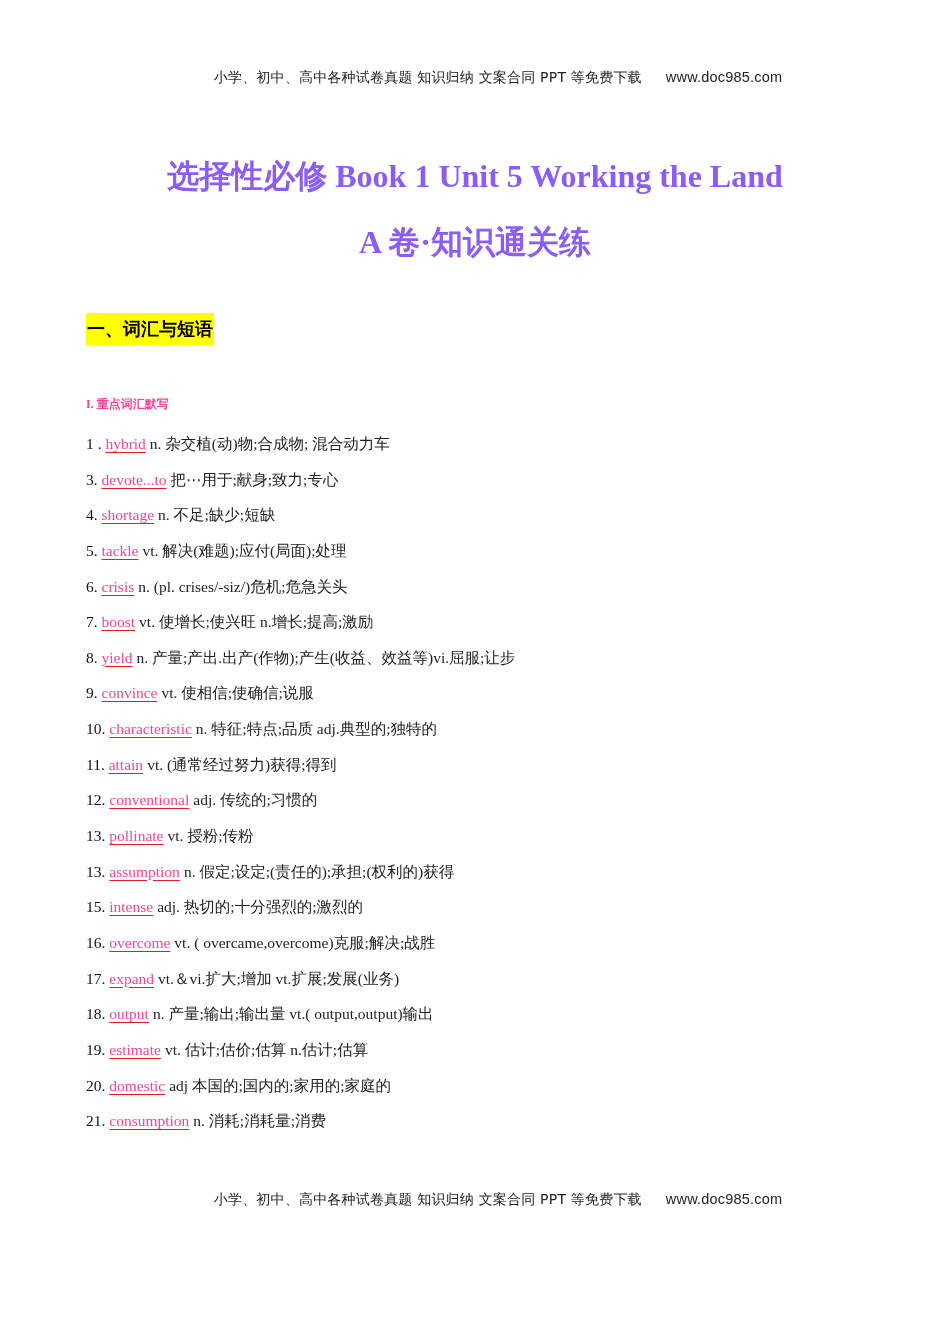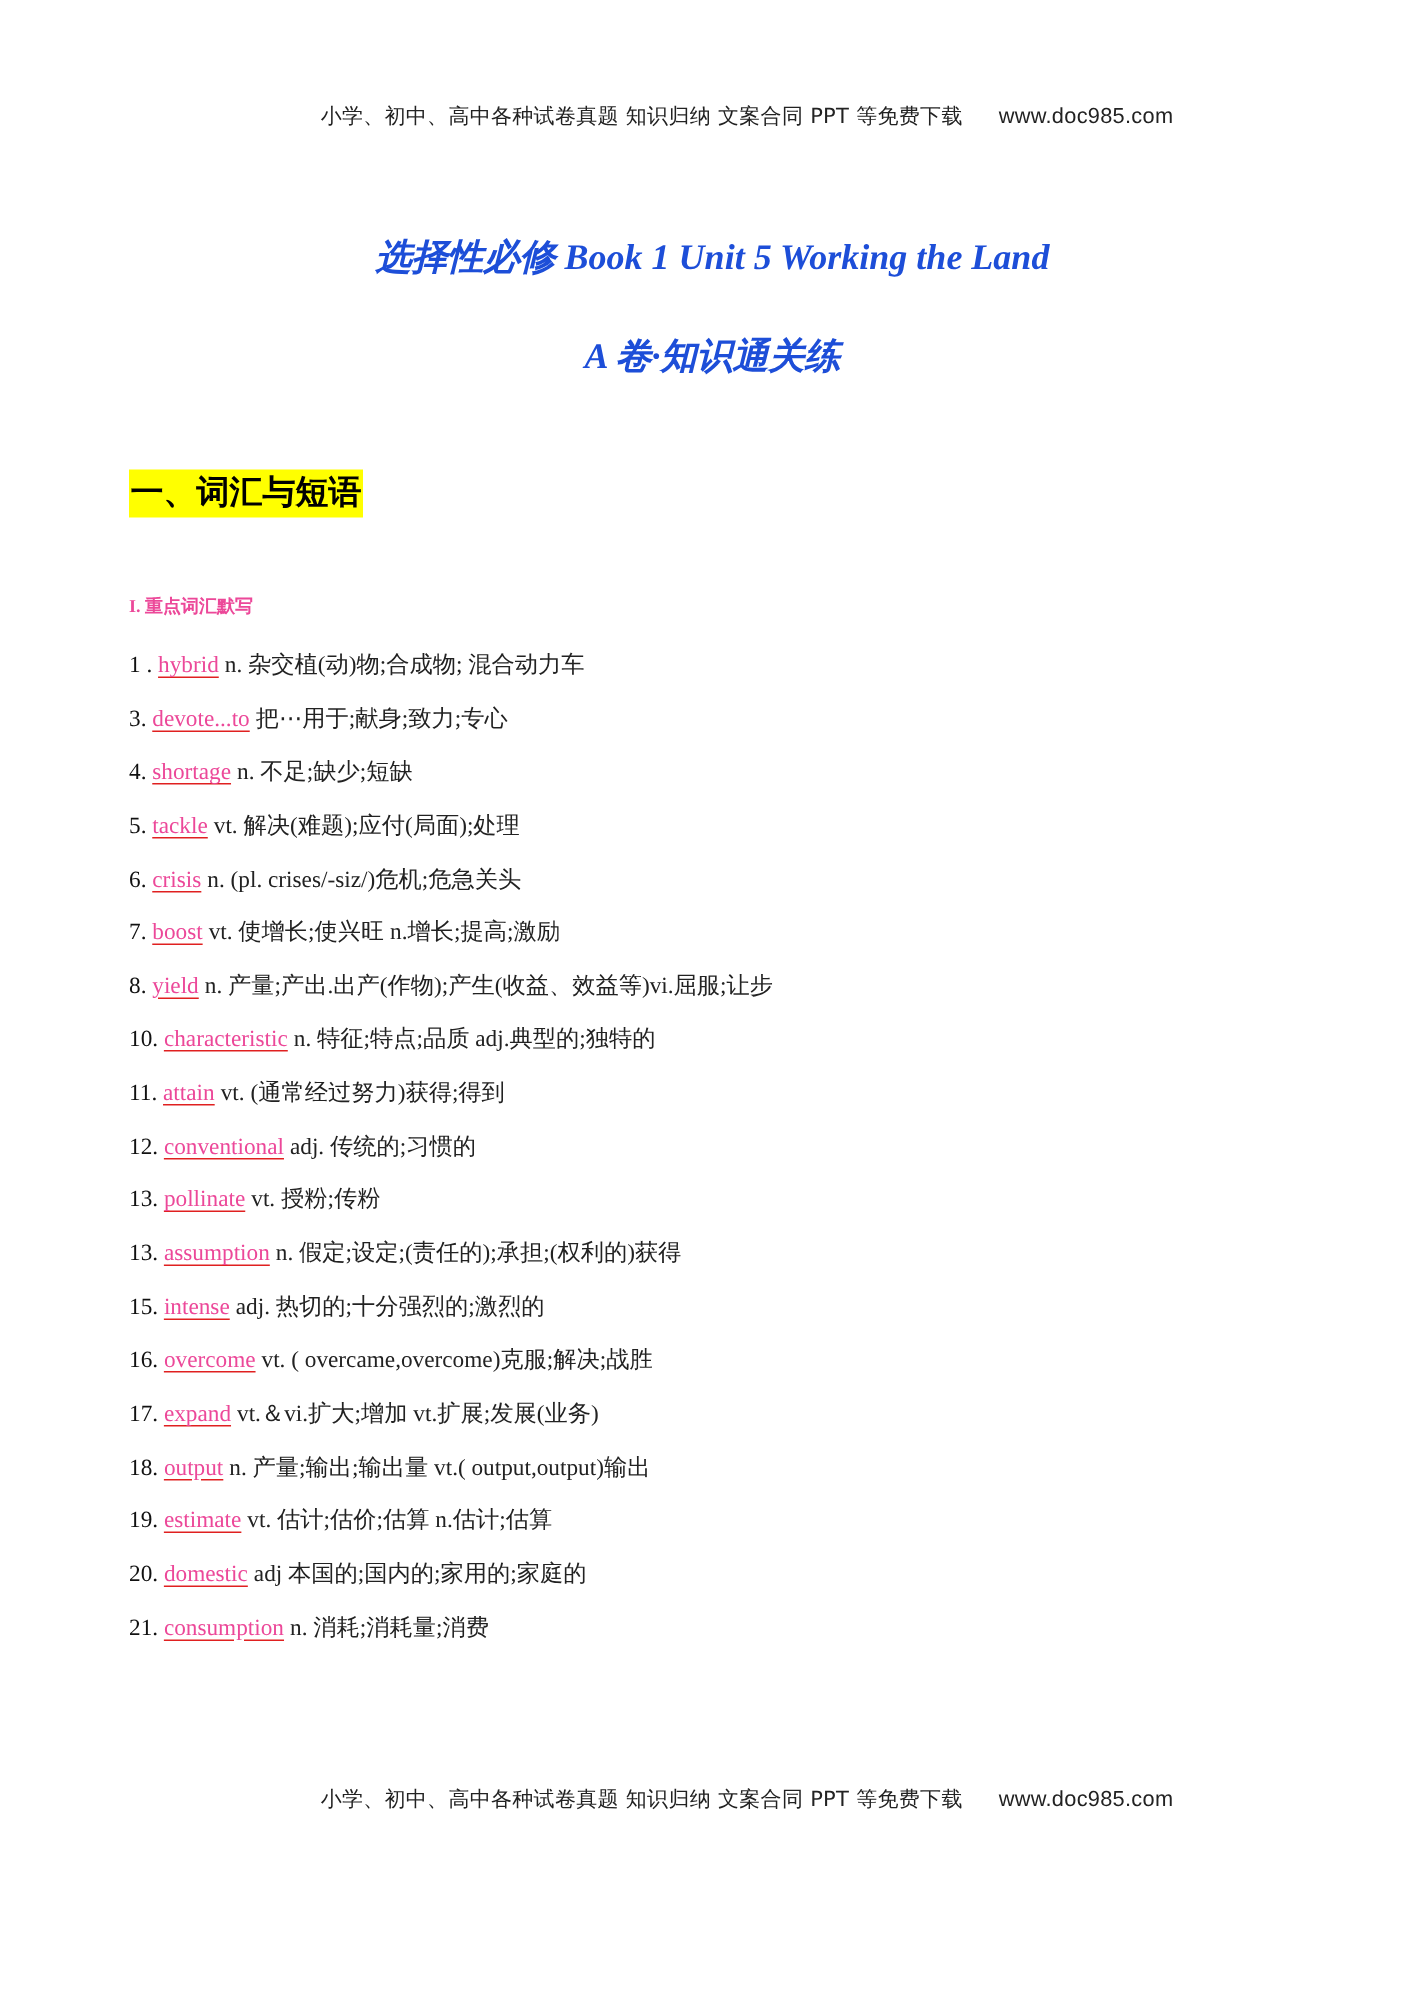--- a/index.html
+++ b/index.html
@@ -12,28 +12,28 @@
       position: absolute; left: 0; width: 950px; text-align: center;
       font-family: "DejaVu Sans", "Liberation Sans", sans-serif;
       font-size: 14px; color: #222; letter-spacing: 0.2px; padding-left: 23px;
     }
     .watermark .site { margin-left: 24px; font-family: "Liberation Sans", sans-serif; font-size: 14.5px; }
     .wm-top { top: 69px; }
     .wm-bottom { top: 1191px; }
 
     .title {
       position: absolute; left: 0; width: 950px; text-align: center;
-      font-weight: bold; font-size: 24px; color: #1d4ed8; font-style: italic;
+      font-weight: bold; font-size: 32px; color: #8b5cf6;
     }
     .title-1 { top: 155px; }
     .title-2 { top: 221px; }
 
     .section-heading {
       position: absolute; left: 86px; top: 313px;
-      font-family: "DejaVu Sans", sans-serif; font-weight: bold; font-size: 22px;
+      font-family: "DejaVu Sans", sans-serif; font-weight: bold; font-size: 18px;
       background: #ffff00; padding: 0 1px; line-height: 32px; color: #000;
     }
     .subheading {
       position: absolute; left: 86px; top: 396px;
       font-weight: bold; font-size: 12px; color: #ec4899;
     }
     .vocab-list { position: absolute; left: 86px; top: 433px; margin: 0; padding: 0; list-style: none; }
     .vocab-item {
       height: 35.65px; line-height: 22px; font-size: 15.5px; color: #111; white-space: nowrap;
     }
@@ -58,20 +58,21 @@
 <div class="subheading">I. 重点词汇默写</div>
 
 <ul class="vocab-list" id="vocab-list">
     <li class="vocab-item"><span class="vocab-num">1 .</span> <span class="vocab-word">hybrid</span><span class="vocab-def">n. 杂交植(动)物;合成物; 混合动力车</span></li>
     <li class="vocab-item"><span class="vocab-num">3.</span> <span class="vocab-word">devote...to</span><span class="vocab-def">把⋯用于;献身;致力;专心</span></li>
     <li class="vocab-item"><span class="vocab-num">4.</span> <span class="vocab-word">shortage</span><span class="vocab-def">n. 不足;缺少;短缺</span></li>
     <li class="vocab-item"><span class="vocab-num">5.</span> <span class="vocab-word">tackle</span><span class="vocab-def">vt. 解决(难题);应付(局面);处理</span></li>
     <li class="vocab-item"><span class="vocab-num">6.</span> <span class="vocab-word">crisis</span><span class="vocab-def">n. (pl. crises/-siz/)危机;危急关头</span></li>
     <li class="vocab-item"><span class="vocab-num">7.</span> <span class="vocab-word">boost</span><span class="vocab-def">vt. 使增长;使兴旺 n.增长;提高;激励</span></li>
     <li class="vocab-item"><span class="vocab-num">8.</span> <span class="vocab-word">yield</span><span class="vocab-def">n. 产量;产出.出产(作物);产生(收益、效益等)vi.屈服;让步</span></li>
+    <li class="vocab-item"><span class="vocab-num">9.</span> <span class="vocab-word">convince</span><span class="vocab-def">vt. 使相信;使确信;说服</span></li>
     <li class="vocab-item"><span class="vocab-num">10.</span> <span class="vocab-word">characteristic</span><span class="vocab-def">n. 特征;特点;品质 adj.典型的;独特的</span></li>
     <li class="vocab-item"><span class="vocab-num">11.</span> <span class="vocab-word">attain</span><span class="vocab-def">vt. (通常经过努力)获得;得到</span></li>
     <li class="vocab-item"><span class="vocab-num">12.</span> <span class="vocab-word">conventional</span><span class="vocab-def">adj. 传统的;习惯的</span></li>
     <li class="vocab-item"><span class="vocab-num">13.</span> <span class="vocab-word">pollinate</span><span class="vocab-def">vt. 授粉;传粉</span></li>
     <li class="vocab-item"><span class="vocab-num">13.</span> <span class="vocab-word">assumption</span><span class="vocab-def">n. 假定;设定;(责任的);承担;(权利的)获得</span></li>
     <li class="vocab-item"><span class="vocab-num">15.</span> <span class="vocab-word">intense</span><span class="vocab-def">adj. 热切的;十分强烈的;激烈的</span></li>
     <li class="vocab-item"><span class="vocab-num">16.</span> <span class="vocab-word">overcome</span><span class="vocab-def">vt. ( overcame,overcome)克服;解决;战胜</span></li>
     <li class="vocab-item"><span class="vocab-num">17.</span> <span class="vocab-word">expand</span><span class="vocab-def">vt.＆vi.扩大;增加 vt.扩展;发展(业务)</span></li>
     <li class="vocab-item"><span class="vocab-num">18.</span> <span class="vocab-word">output</span><span class="vocab-def">n. 产量;输出;输出量 vt.( output,output)输出</span></li>
     <li class="vocab-item"><span class="vocab-num">19.</span> <span class="vocab-word">estimate</span><span class="vocab-def">vt. 估计;估价;估算 n.估计;估算</span></li>

